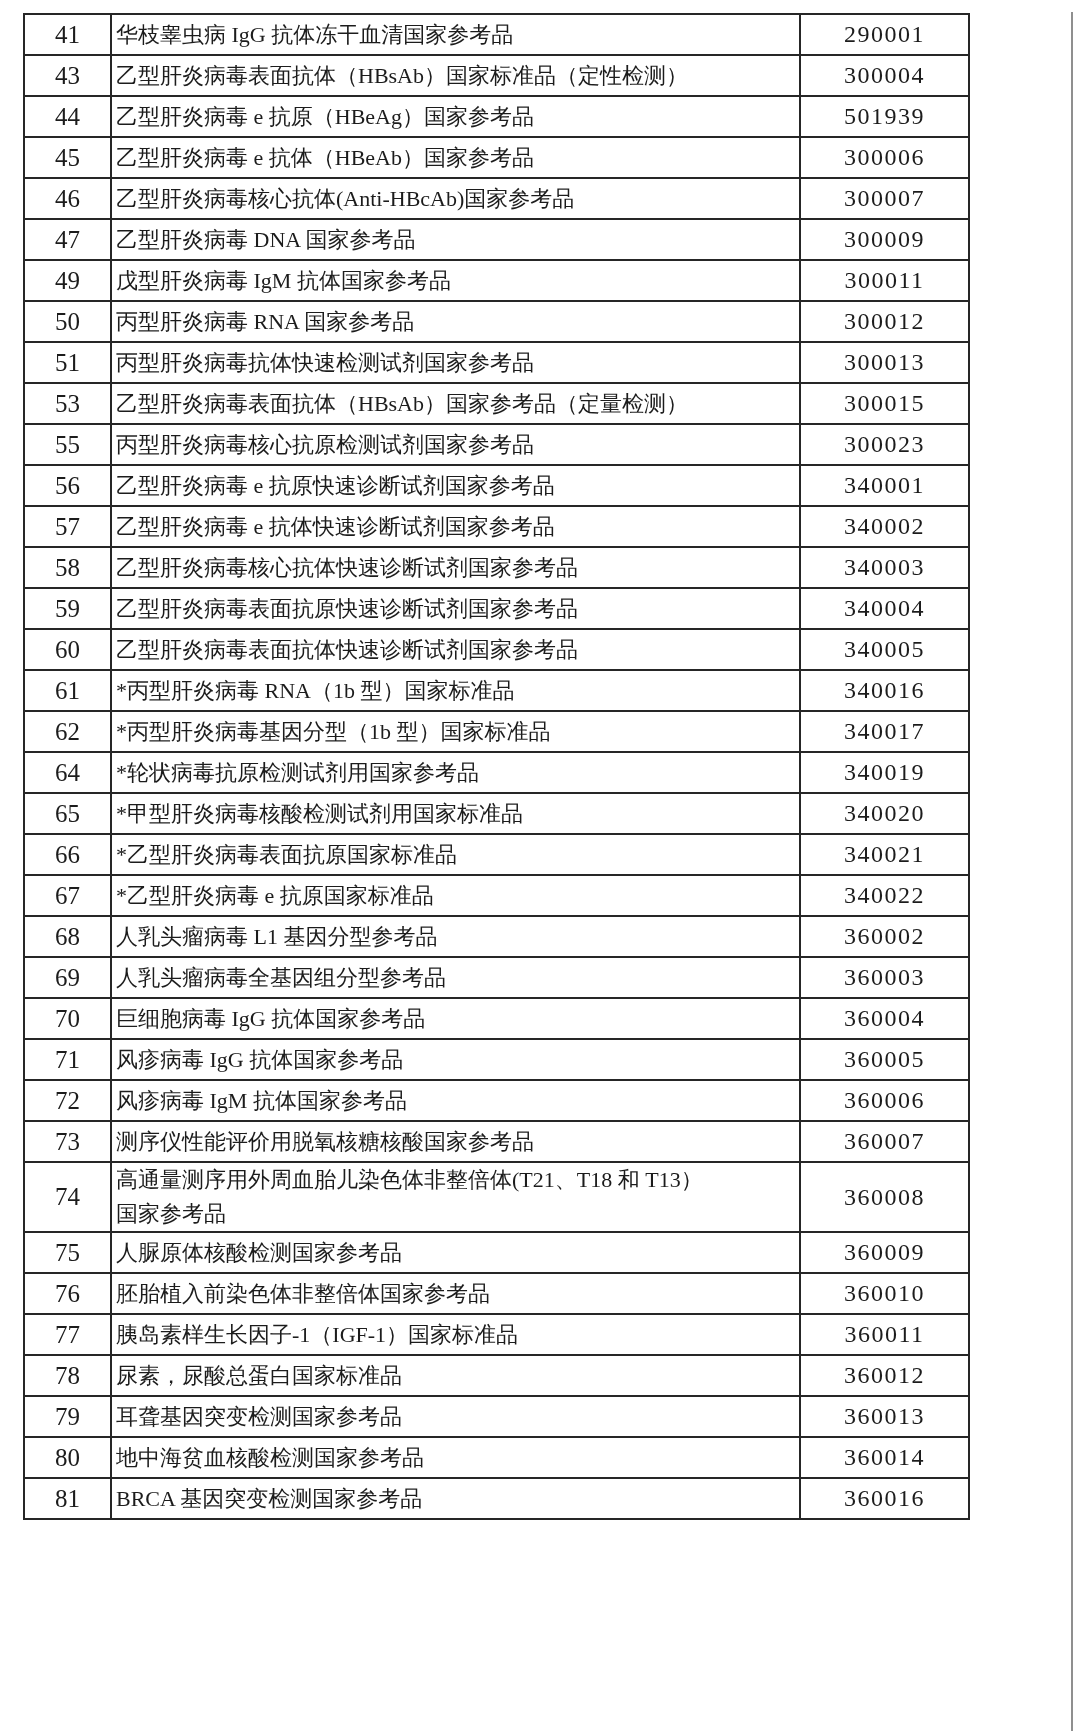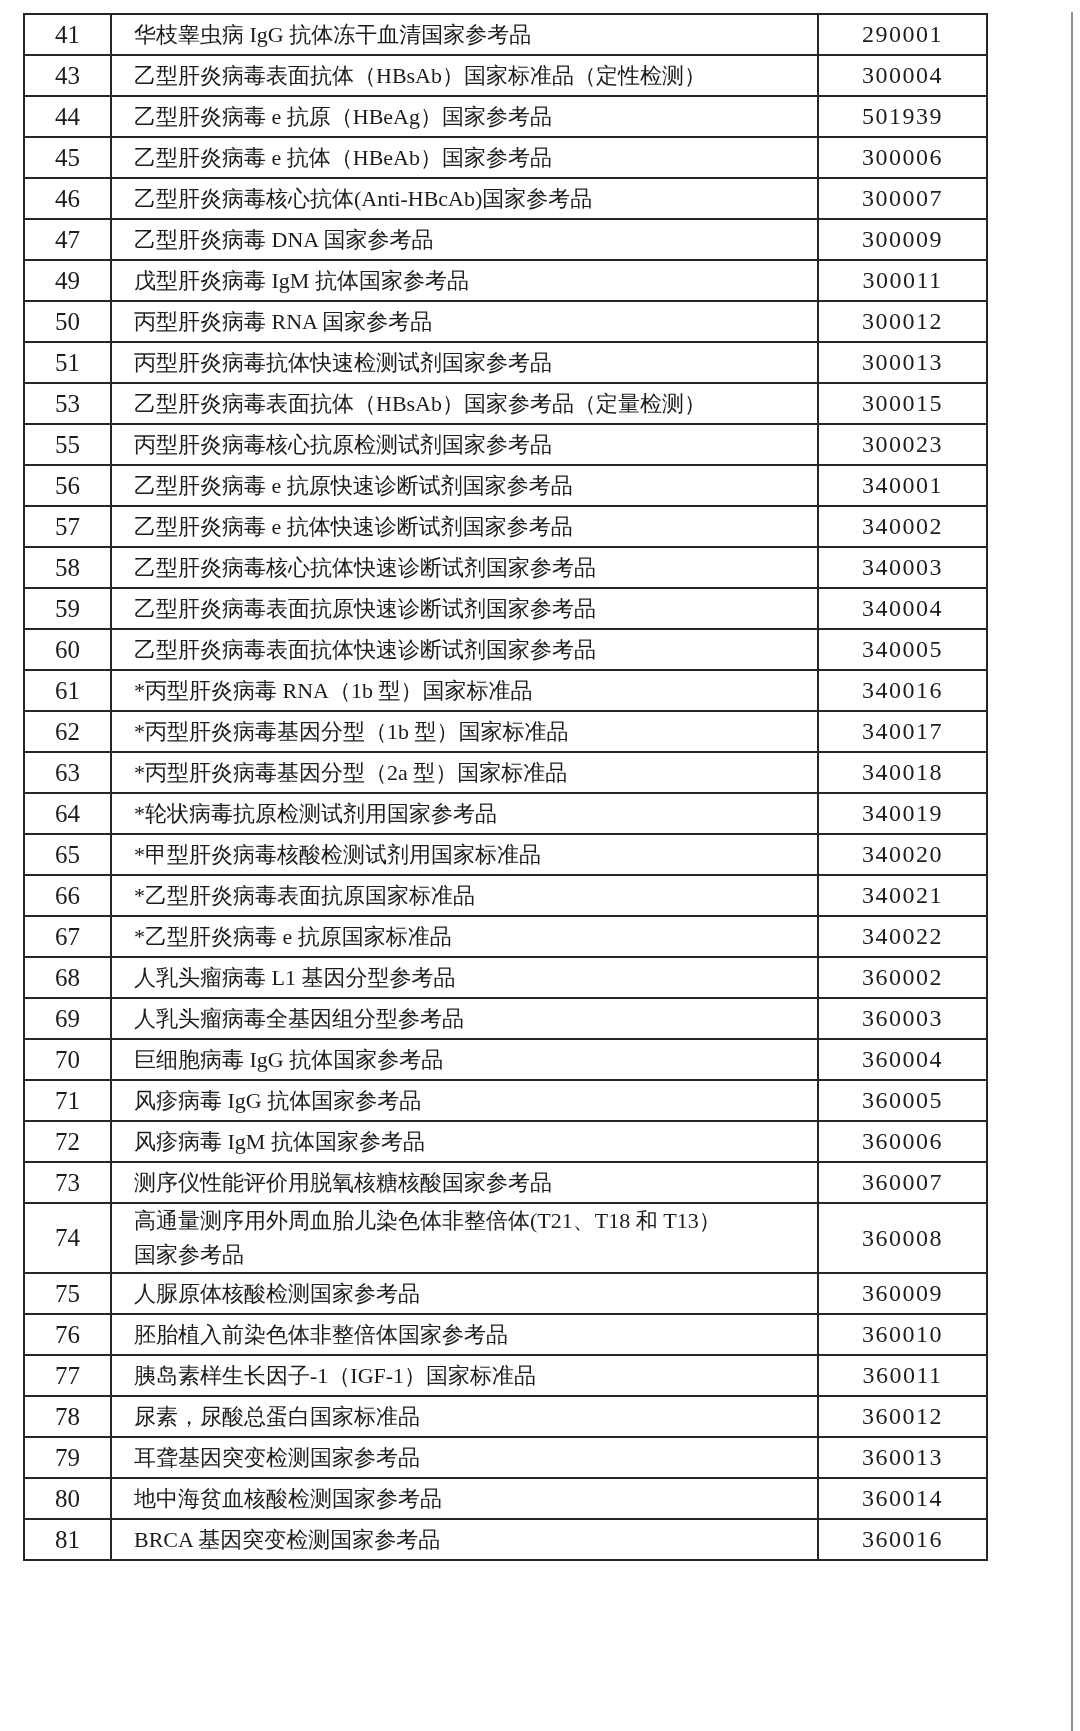--- a/index.html
+++ b/index.html
@@ -27,21 +27,21 @@
   }
   .ref-table tr { height: 41px; }
   .ref-table tr.tall { height: 56px; }
   td.col-no {
     width: 83px;
     text-align: center;
     font-size: 25px;
   }
   td.col-name {
     width: 675px;
-    padding: 0 8px 0 22px;
+    padding: 0 8px 0 4px;
     font-size: 22px;
     line-height: 34px;
     white-space: pre-line;
   }
   td.col-code {
     width: 165px;
     text-align: center;
     font-size: 24px;
     letter-spacing: 1.5px;
   }
@@ -143,25 +143,20 @@
     <td class="col-no">61</td>
     <td class="col-name">*丙型肝炎病毒 RNA（1b 型）国家标准品</td>
     <td class="col-code">340016</td>
   </tr>
         <tr>
     <td class="col-no">62</td>
     <td class="col-name">*丙型肝炎病毒基因分型（1b 型）国家标准品</td>
     <td class="col-code">340017</td>
   </tr>
         <tr>
-    <td class="col-no">63</td>
-    <td class="col-name">*丙型肝炎病毒基因分型（2a 型）国家标准品</td>
-    <td class="col-code">340018</td>
-  </tr>
-        <tr>
     <td class="col-no">64</td>
     <td class="col-name">*轮状病毒抗原检测试剂用国家参考品</td>
     <td class="col-code">340019</td>
   </tr>
         <tr>
     <td class="col-no">65</td>
     <td class="col-name">*甲型肝炎病毒核酸检测试剂用国家标准品</td>
     <td class="col-code">340020</td>
   </tr>
         <tr>

